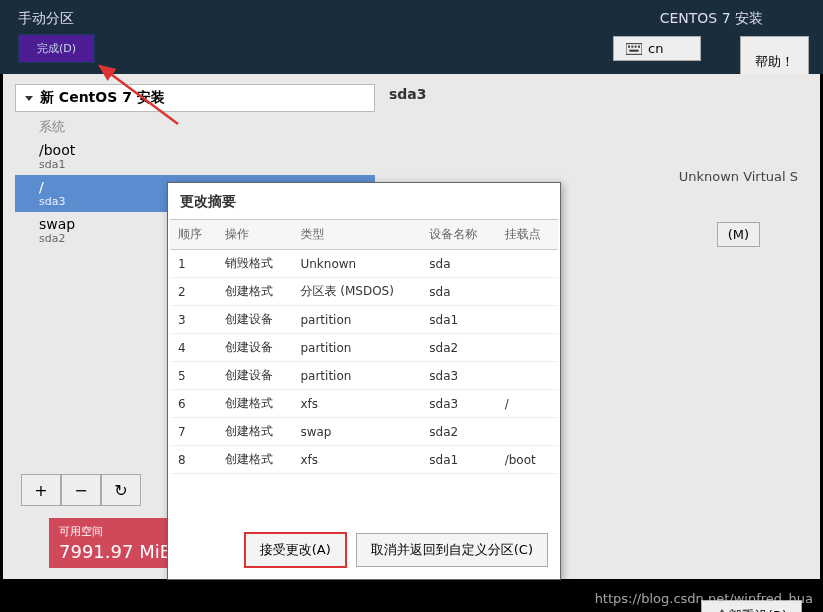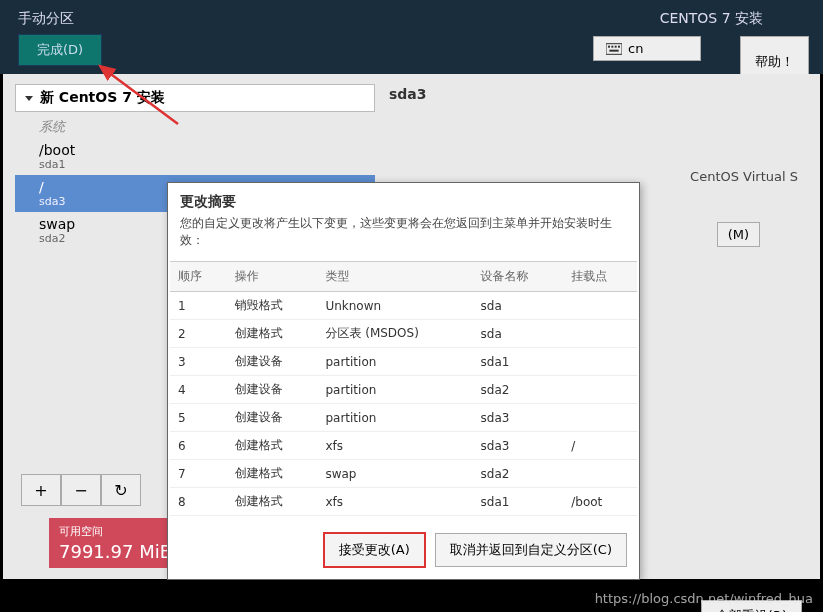--- a/index.html
+++ b/index.html
@@ -1,33 +1,33 @@
 <!DOCTYPE html>
 <html><head>
 <meta charset="utf-8">
 <style>
 * { margin: 0; padding: 0; box-sizing: border-box; font-family: "DejaVu Sans", Arial, sans-serif; }
 body { width: 823px; height: 612px; background: #000; position: relative; overflow: hidden; }
 
 .header { background: #1a2d3d; height: 74px; position: relative; }
 .header-title { color: #dde; font-size: 14px; position: absolute; left: 18px; top: 10px; }
 .header-right-title { color: #dde; font-size: 14px; position: absolute; right: 60px; top: 10px; }
-.done-btn { position: absolute; left: 18px; top: 34px; background: #0f766e; border: 1px solid #1a3a5a; color: #cde; padding: 6px 18px; font-size: 13px; cursor: pointer; text-align: center; }
-.kb-ind { position: absolute; right: 122px; top: 36px; background: #eee; border: 1px solid #aaa; padding: 4px 12px; font-size: 13px; width: 108px; display: flex; align-items: center; gap: 6px; }
+.done-btn { position: absolute; left: 18px; top: 34px; background: #4c1d95; border: 1px solid #1a3a5a; color: #cde; padding: 6px 18px; font-size: 11px; cursor: pointer; text-align: center; }
+.kb-ind { position: absolute; right: 122px; top: 36px; background: #eee; border: 1px solid #aaa; padding: 4px 12px; font-size: 13px; width: 88px; display: flex; align-items: center; gap: 6px; }
 .kb-ind svg { width: 16px; height: 12px; }
 .help-btn { position: absolute; right: 14px; top: 36px; background: #eee; border: 1px solid #aaa; padding: 16px 14px; font-size: 13px; cursor: pointer; }
 
 .arrow { position: absolute; left: 92px; top: 60px; width: 90px; height: 70px; pointer-events: none; z-index: 50; }
 
 .content { position: absolute; top: 74px; left: 0; right: 0; bottom: 30px; background: #e9e9e9; border: 3px solid #000; border-top: none; padding: 8px 12px; }
 
 .left-panel { position: absolute; left: 12px; top: 10px; width: 360px; }
 .tree-header { border: 1px solid #bbb; background: #fff; padding: 4px 8px; font-size: 14px; font-weight: bold; display: flex; align-items: center; gap: 6px; }
 .tree-header svg { width: 10px; height: 10px; }
-.tree-group-label { color: #888; font-size: 13px; padding: 6px 0 2px 24px; font-style: italic; }
+.tree-group-label { color: #888; font-size: 13px; padding: 6px 0 2px 24px; }
 .tree-item { padding: 4px 0 4px 24px; font-size: 14px; }
 .tree-item.selected { background: #5b8ccf; color: #fff; }
 .tree-item .dev { font-size: 11px; color: #666; }
 .tree-item.selected .dev { color: #eef; }
 
 .btn-row { position: absolute; left: 18px; top: 400px; display: flex; gap: 0; }
 .sq-btn { width: 40px; height: 32px; border: 1px solid #aaa; background: #eee; font-size: 16px; cursor: pointer; display: flex; align-items: center; justify-content: center; }
 
 .space-row { position: absolute; left: 18px; top: 444px; display: flex; gap: 10px; padding-left: 28px; }
 .space-box { padding: 6px 10px; color: #fff; font-size: 11px; }
@@ -36,21 +36,21 @@
 .space-total { background: #555; }
 
 .storage-link { position: absolute; left: 18px; top: 500px; color: #2a5aaa; font-size: 13px; text-decoration: underline; cursor: pointer; }
 .reset-btn { position: absolute; right: 18px; top: 494px; border: 1px solid #aaa; background: #eee; padding: 6px 14px; font-size: 13px; cursor: pointer; margin-top: 32px; }
 
 .right-label { position: absolute; left: 386px; top: 12px; font-size: 14px; font-weight: bold; color: #333; }
 .right-devinfo { position: absolute; right: 22px; top: 95px; font-size: 13px; color: #444; }
 .right-modify { position: absolute; right: 60px; top: 148px; border: 1px solid #aaa; background: #eee; padding: 4px 10px; font-size: 13px; }
 
 .dialog-overlay { position: absolute; inset: 0; }
-.dialog { position: absolute; left: 164px; top: 108px; width: 473px; height: 398px; background: #fff; border: 1px solid #666; box-shadow: 2px 2px 8px rgba(0,0,0,.3); }
+.dialog { position: absolute; left: 164px; top: 108px; width: 394px; height: 398px; background: #fff; border: 1px solid #666; box-shadow: 2px 2px 8px rgba(0,0,0,.3); }
 .dialog-title { font-size: 14px; font-weight: bold; padding: 10px 12px 4px; color: #333; }
 .dialog-desc { font-size: 12px; color: #444; padding: 0 12px 8px; }
 .change-table { width: calc(100% - 4px); margin: 4px 2px; border-collapse: collapse; font-size: 12px; }
 .change-table th { text-align: left; padding: 6px 8px; color: #666; font-weight: normal; border-top: 1px solid #ccc; border-bottom: 1px solid #ccc; background: #f6f6f6; }
 .change-table td { padding: 5px 8px; color: #333; border-bottom: 1px solid #eee; }
 .op-destroy { color: #c0392b; }
 .op-create { color: #27ae60; }
 .dialog-btns { position: absolute; right: 12px; bottom: 12px; display: flex; gap: 10px; }
 .dlg-btn { border: 1px solid #aaa; background: #f4f4f4; padding: 7px 14px; font-size: 13px; cursor: pointer; }
 .dlg-accept { outline: 2px solid #d33; outline-offset: -1px; }
@@ -106,21 +106,21 @@
           <div class="dev">sda3</div>
         </div>
         <div class="tree-item">
           <div>swap</div>
           <div class="dev">sda2</div>
         </div>
       </div>
   </div>
 
   <div class="right-label">sda3</div>
-  <div class="right-devinfo">CentOS Virtual S</div>
+  <div class="right-devinfo">Unknown Virtual S</div>
   <button class="right-modify">(M)</button>
 
   <div class="btn-row">
     <button class="sq-btn">+</button>
     <button class="sq-btn">−</button>
     <button class="sq-btn">↻</button>
   </div>
 
   <div class="space-row">
     <div class="space-box space-avail">
@@ -131,21 +131,20 @@
       <div>总空间</div>
       <div class="val">20 GiB</div>
     </div>
   </div>
 
   <button class="reset-btn">全部重设(R)</button>
 
   <div class="dialog-overlay">
     <div class="dialog">
       <div class="dialog-title">更改摘要</div>
-      <div class="dialog-desc">您的自定义更改将产生以下变更，这些变更将会在您返回到主菜单并开始安装时生效：</div>
       <table class="change-table">
         <thead>
             <tr>
           <th>顺序</th>
           <th>操作</th>
           <th>类型</th>
           <th>设备名称</th>
           <th>挂载点</th>
         </tr>
           </thead>

